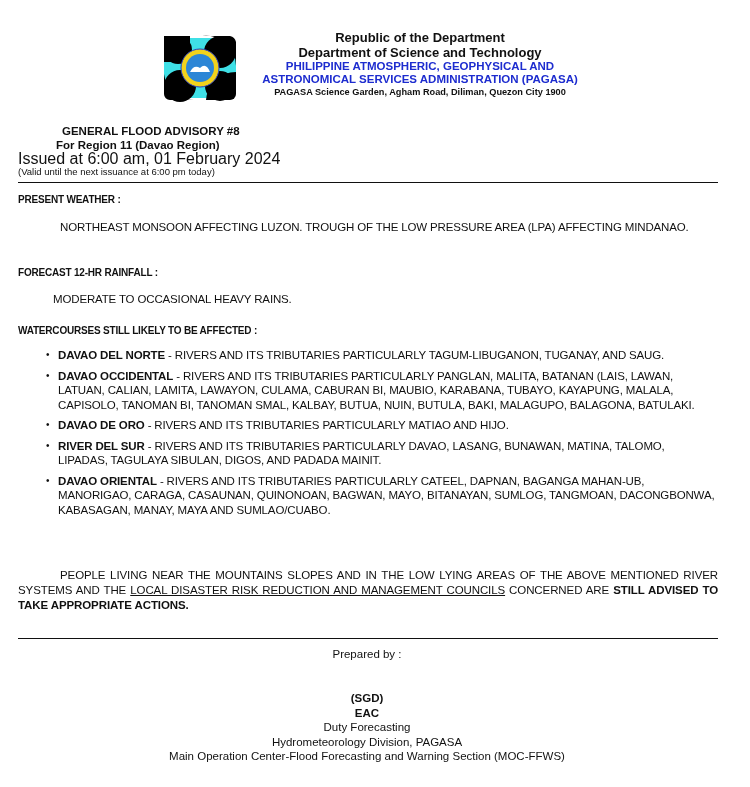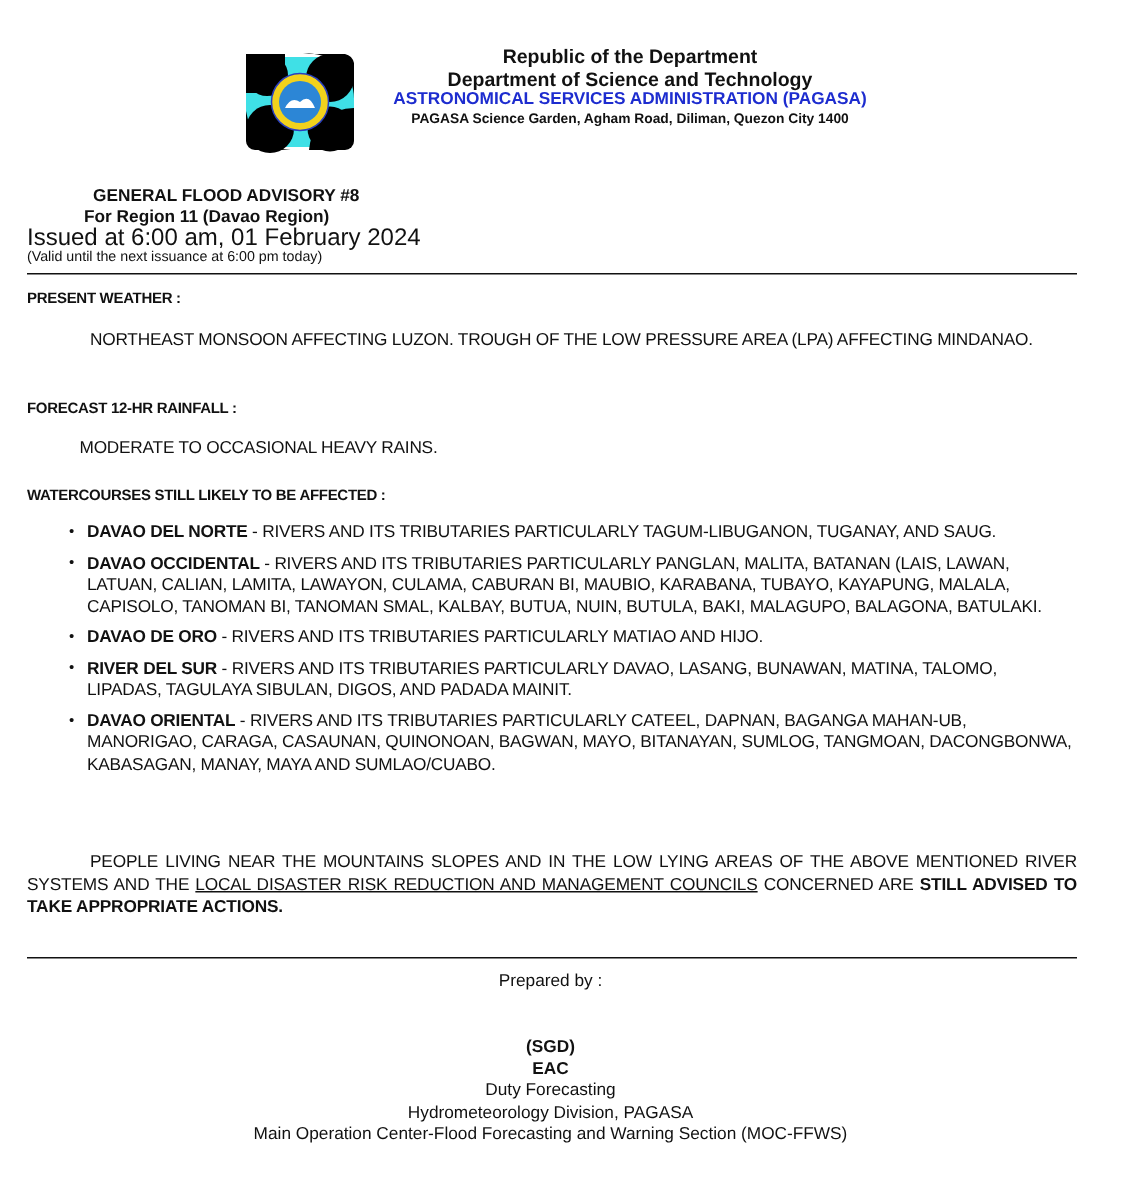--- a/index.html
+++ b/index.html
@@ -57,22 +57,23 @@
 
       <circle cx="40" cy="36" r="19" fill="#f2d21c"></circle>
       <circle cx="40" cy="36" r="14" fill="#2c86d6"></circle>
       <path d="M30 40 Q34 32 40 36 Q46 30 50 40 Z" fill="#ffffff"></path>
       <circle cx="40" cy="36" r="19" fill="none" stroke="#2a3fbf" stroke-width="1"></circle>
     </svg>
   </div>
   <div class="header-text">
     <div class="h-line1">Republic of the Department</div>
     <div class="h-line2">Department of Science and Technology</div>
+    <div class="h-line3">PHILIPPINE ATMOSPHERIC, GEOPHYSICAL AND</div>
     <div class="h-line4">ASTRONOMICAL SERVICES ADMINISTRATION (PAGASA)</div>
-    <div class="h-line5">PAGASA Science Garden, Agham Road, Diliman, Quezon City 1400</div>
+    <div class="h-line5">PAGASA Science Garden, Agham Road, Diliman, Quezon City 1900</div>
   </div>
 </div>
 
 <div class="advisory-meta">
   <div class="am-title">GENERAL FLOOD ADVISORY #8</div>
   <div class="am-region">For Region 11 (Davao Region)</div>
   <div class="am-issued">Issued at 6:00 am, 01 February 2024</div>
   <div class="am-valid">(Valid until the next issuance at 6:00 pm today)</div>
 </div>
 <div class="rule" style="top:182px;"></div>

